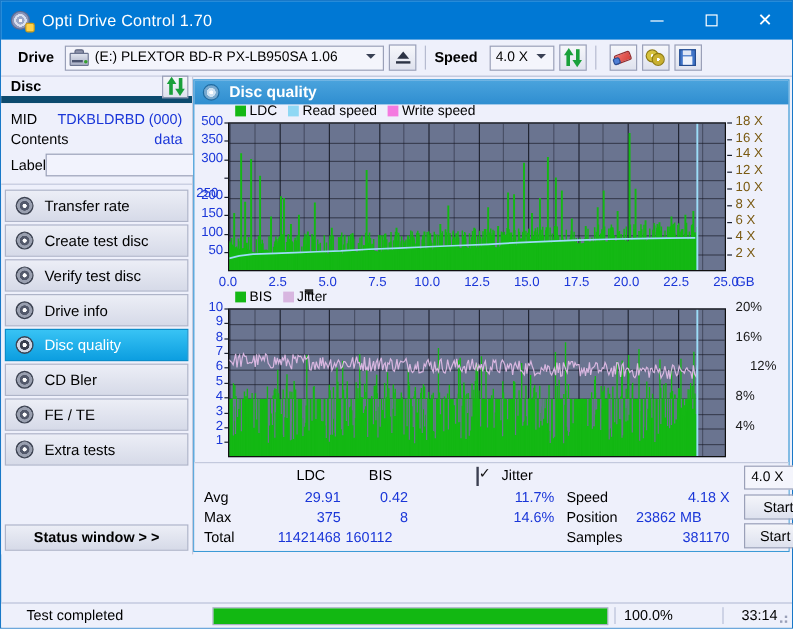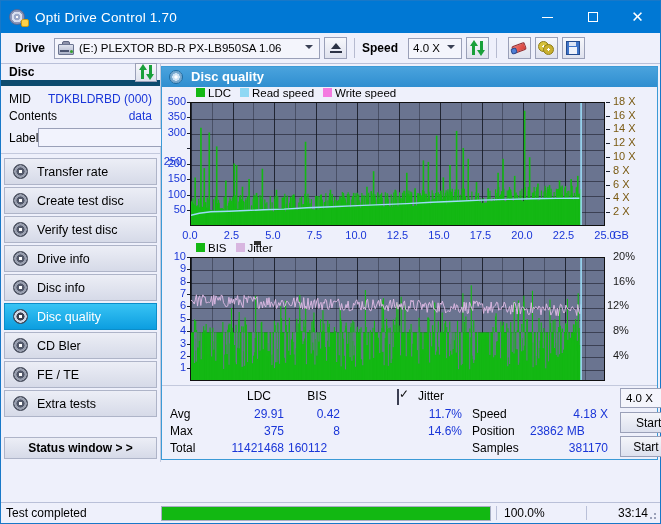--- a/index.html
+++ b/index.html
@@ -156,21 +156,21 @@
   .results .cell { position:absolute; white-space:nowrap; }
   .val { color:#1a36d8; }
   .chk { width:13px; height:13px; border:1px solid #3b3f52; background:#fff; position:relative; }
   .chk:after { content:"✓"; position:absolute; left:1px; top:-3px; font-size:12px; color:#111; }
   .btn { background:linear-gradient(#f4f5fa,#dde1ee); border:1px solid #9aa0b8;
          font-size:12px; display:flex; align-items:center; justify-content:center; }
 
   
   .statusbar { position:absolute; left:0; bottom:0; width:659px; height:21px;
                background:#eef0fb; border-top:1px solid #b9c0d8; display:flex; align-items:center; }
-  .sb-text { width:160px; padding-left:5px; font-size:12px; }
+  .sb-text { width:160px; padding-left:5px; font-size:12px;margin-left:16px; }
   .sb-prog { width:330px; height:15px; background:#f6f7fc; border:1px solid #a8aec4; position:relative; }
   .sb-fill { height:100%; background:#12b812; }
   .sb-pct { width:90px; text-align:left; padding-left:7px; font-size:12px;
             border-left:1px solid #b9c0d8; margin-left:5px; }
   .sb-time { flex:1; text-align:right; padding-right:12px; font-size:12px;
             border-left:1px solid #b9c0d8; }
   .grip { position:absolute; right:2px; bottom:2px; width:10px; height:10px; }
   .grip i { position:absolute; width:2px; height:2px; background:#9aa0b8; }
 </style>
 </head>
@@ -293,24 +293,20 @@
           <span class="nav-icon"></span>
           <span class="nav-label">Create test disc</span>
         </div>
         <div class="nav">
           <span class="nav-icon"></span>
           <span class="nav-label">Verify test disc</span>
         </div>
         <div class="nav">
           <span class="nav-icon"></span>
           <span class="nav-label">Drive info</span>
-        </div>
-        <div class="nav">
-          <span class="nav-icon"></span>
-          <span class="nav-label">Disc info</span>
         </div>
         <div class="nav sel">
           <span class="nav-icon"></span>
           <span class="nav-label">Disc quality</span>
         </div>
         <div class="nav">
           <span class="nav-icon"></span>
           <span class="nav-label">CD Bler</span>
         </div>
         <div class="nav">
@@ -1854,21 +1850,21 @@
           <div class="tick axis-l" style="left: 0px; width: 24px; top: 200.2px;">7</div>
           <div style="position: absolute; left: 25px; top: 207.2px; width: 3px; height: 1px; background: rgb(26, 32, 48);"></div>
           <div class="tick axis-l" style="left: 0px; width: 24px; top: 187.8px;">8</div>
           <div style="position: absolute; left: 25px; top: 194.8px; width: 3px; height: 1px; background: rgb(26, 32, 48);"></div>
           <div class="tick axis-l" style="left: 0px; width: 24px; top: 175.4px;">9</div>
           <div style="position: absolute; left: 25px; top: 182.4px; width: 3px; height: 1px; background: rgb(26, 32, 48);"></div>
           <div class="tick axis-l" style="left: 0px; width: 24px; top: 163px;">10</div>
           <div style="position: absolute; left: 25px; top: 170px; width: 3px; height: 1px; background: rgb(26, 32, 48);"></div>
           <div class="tick axis-r" style="left: 451px; top: 262.2px; color: rgb(26, 26, 26);">4%</div>
           <div class="tick axis-r" style="left: 451px; top: 237.4px; color: rgb(26, 26, 26);">8%</div>
-          <div class="tick axis-r" style="left: 445px; top: 212.6px; color: rgb(26, 26, 26); text-align: center;">12%</div>
+          <div class="tick axis-r" style="left: 463px; top: 212.6px; color: rgb(26, 26, 26); text-align: center;">12%</div>
           <div class="tick axis-r" style="left: 451px; top: 187.8px; color: rgb(26, 26, 26);">16%</div>
           <div class="tick axis-r" style="left: 451px; top: 163px; color: rgb(26, 26, 26);">20%</div>
           <div class="tick xaxis" style="left: 12px; top: 297px; width: 32px; text-align: center;">0.0</div>
           <div class="tick xaxis" style="left: 53.5px; top: 297px; width: 32px; text-align: center;">2.5</div>
           <div class="tick xaxis" style="left: 95px; top: 297px; width: 32px; text-align: center;">5.0</div>
           <div class="tick xaxis" style="left: 136.5px; top: 297px; width: 32px; text-align: center;">7.5</div>
           <div class="tick xaxis" style="left: 178px; top: 297px; width: 32px; text-align: center;">10.0</div>
           <div class="tick xaxis" style="left: 219.5px; top: 297px; width: 32px; text-align: center;">12.5</div>
           <div class="tick xaxis" style="left: 261px; top: 297px; width: 32px; text-align: center;">15.0</div>
           <div class="tick xaxis" style="left: 302.5px; top: 297px; width: 32px; text-align: center;">17.5</div>

